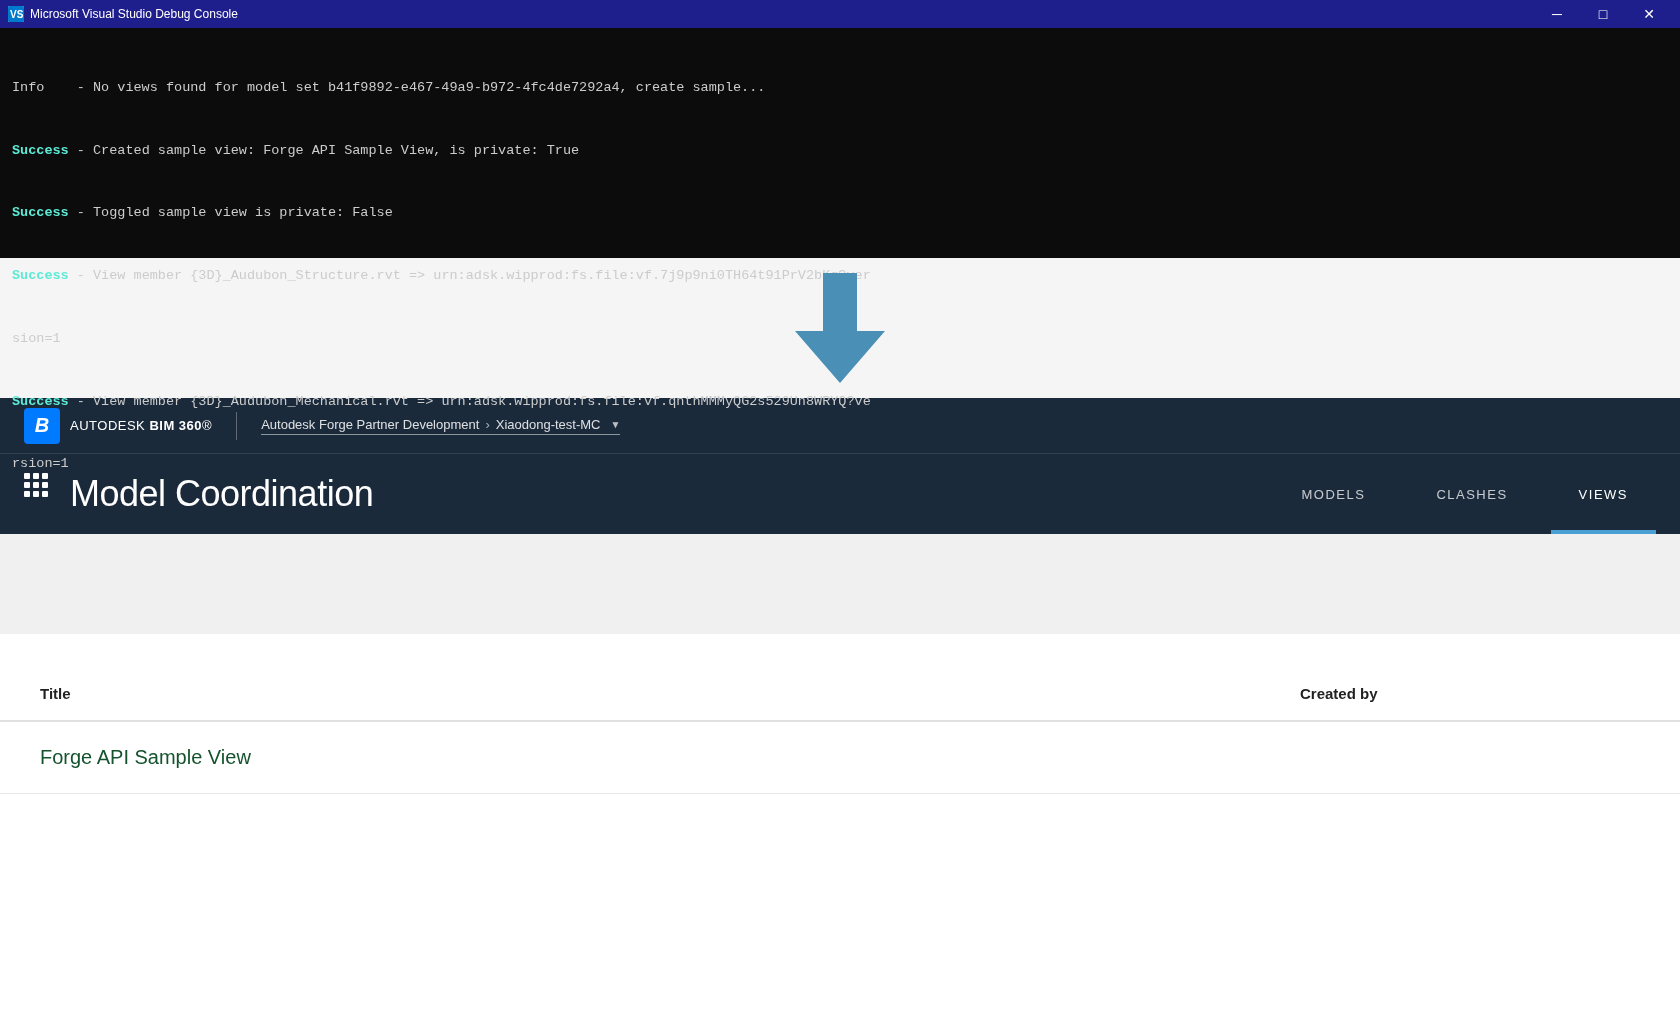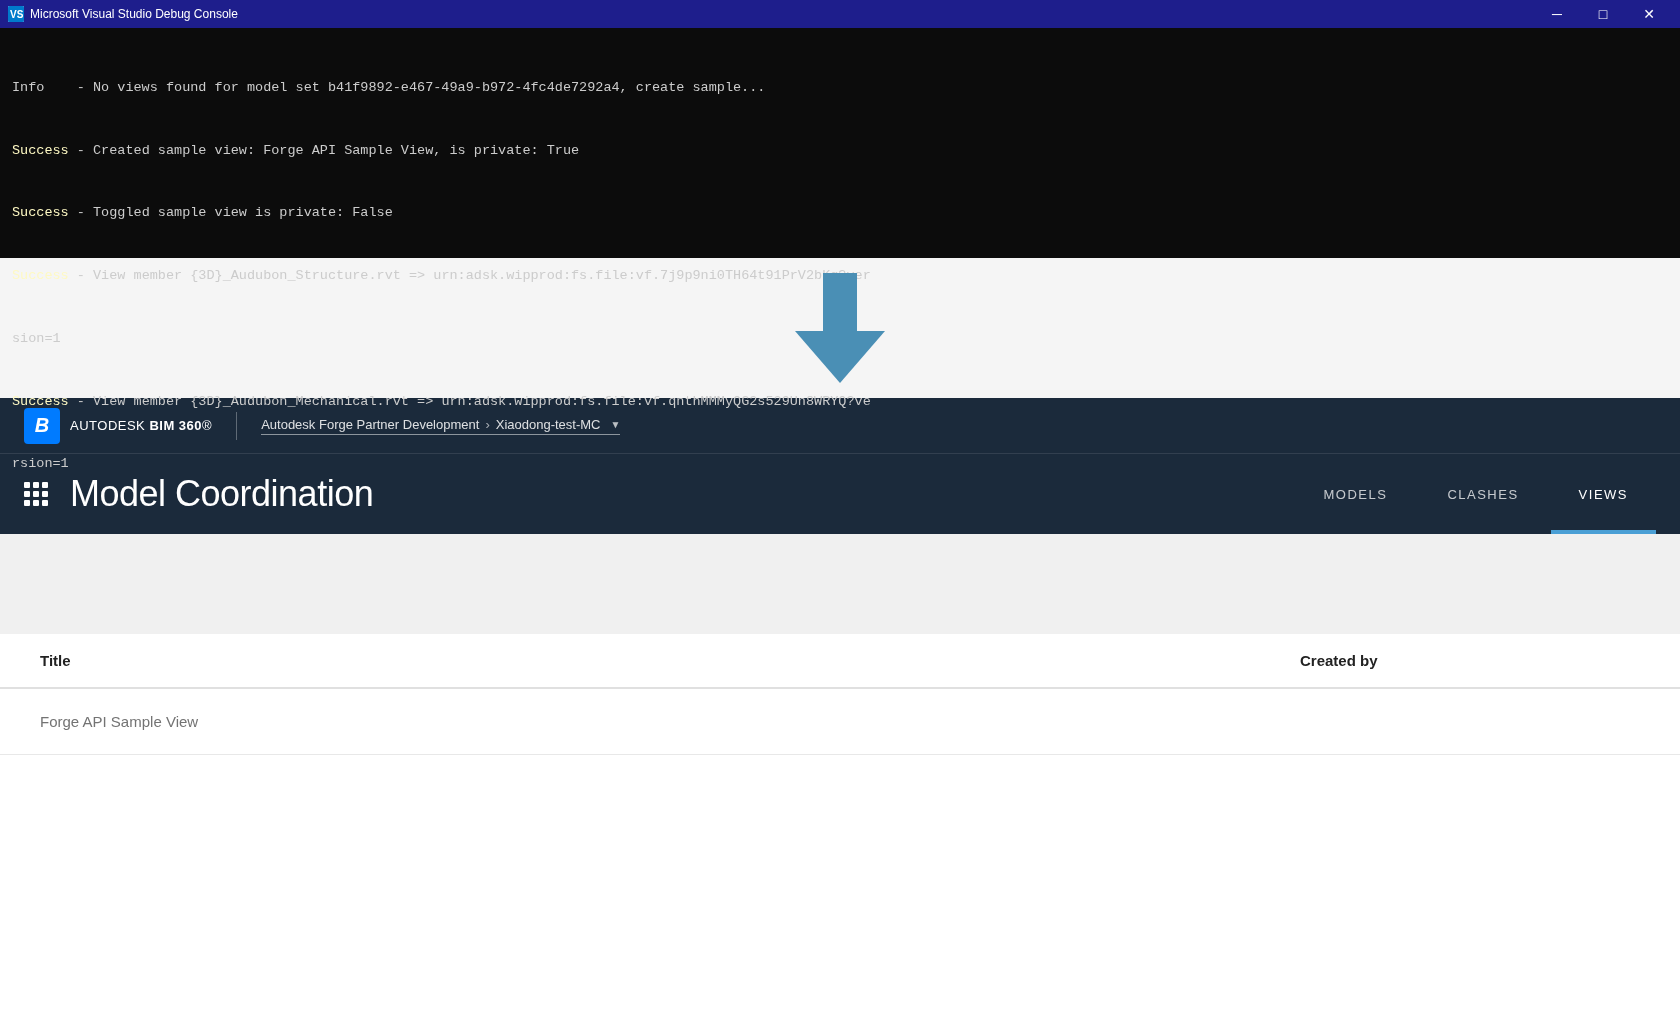--- a/index.html
+++ b/index.html
@@ -59,21 +59,21 @@
       color: #cccccc;
       font-family: 'Consolas', 'Courier New', monospace;
       font-size: 13.5px;
       line-height: 1.55;
       padding: 8px 12px;
       height: 230px;
       white-space: pre-wrap;
       word-break: break-all;
     }
     .console .label-info { color: #cccccc; text-align: right; }
-    .console .label-success { color: #fef9c3; font-weight: normal; }
+    .console .label-success { color: #5eead4; font-weight: bold; }
 
     
     .arrow-section {
       background: #f5f5f5;
       display: flex;
       align-items: center;
       justify-content: center;
       height: 140px;
     }
     
@@ -141,21 +141,21 @@
     .bim-breadcrumb .dropdown-arrow { color: rgba(255,255,255,0.7); font-size: 10px; margin-left: 4px; }
 
     .bim-nav-bar {
       display: flex;
       align-items: center;
       padding: 0 24px;
       height: 80px;
     }
     .bim-title-area {
       display: flex;
-      align-items: center;
+      align-items: flex-start;
       gap: 18px;
       flex: 1;
     }
     .grid-icon {
       display: grid;
       grid-template-columns: repeat(3, 6px);
       gap: 3px;
       margin-right: 4px;
     }
     .grid-dot {
@@ -167,21 +167,21 @@
     .bim-page-title {
       color: #fff;
       font-size: 36px;
       font-weight: 300;
       letter-spacing: -0.5px;
     }
     .bim-nav-links {
       display: flex;
       align-items: stretch;
       height: 80px;
-      gap: 4px;
+      gap: 15px;
     }
     .bim-nav-item {
       display: flex;
       align-items: center;
       padding: 0 28px;
       color: rgba(255,255,255,0.75);
       font-size: 13px;
       font-weight: 500;
       letter-spacing: 1.5px;
       cursor: pointer;
@@ -212,20 +212,21 @@
     
     .table-section {
       background: #fff;
       margin: 0;
     }
     .table-header-row {
       display: flex;
       align-items: center;
       padding: 18px 40px;
       border-bottom: 2px solid #e0e0e0;
+      margin-top: 33px;
     }
     .table-col-title {
       flex: 1;
       font-weight: 700;
       font-size: 15px;
       color: #222;
     }
     .table-col-created {
       width: 340px;
       font-weight: 700;
@@ -233,22 +234,22 @@
       color: #222;
     }
     .table-data-row {
       display: flex;
       align-items: center;
       padding: 24px 40px;
       border-bottom: 1px solid #e8e8e8;
     }
     .table-cell-title {
       flex: 1;
-      font-size: 15px;
-      color: #737373;
+      font-size: 20px;
+      color: #14532d;
     }
     .table-cell-created {
       width: 340px;
       display: flex;
       align-items: center;
       gap: 14px;
     }
     .avatar-placeholder {
       width: 44px;
       height: 44px;

